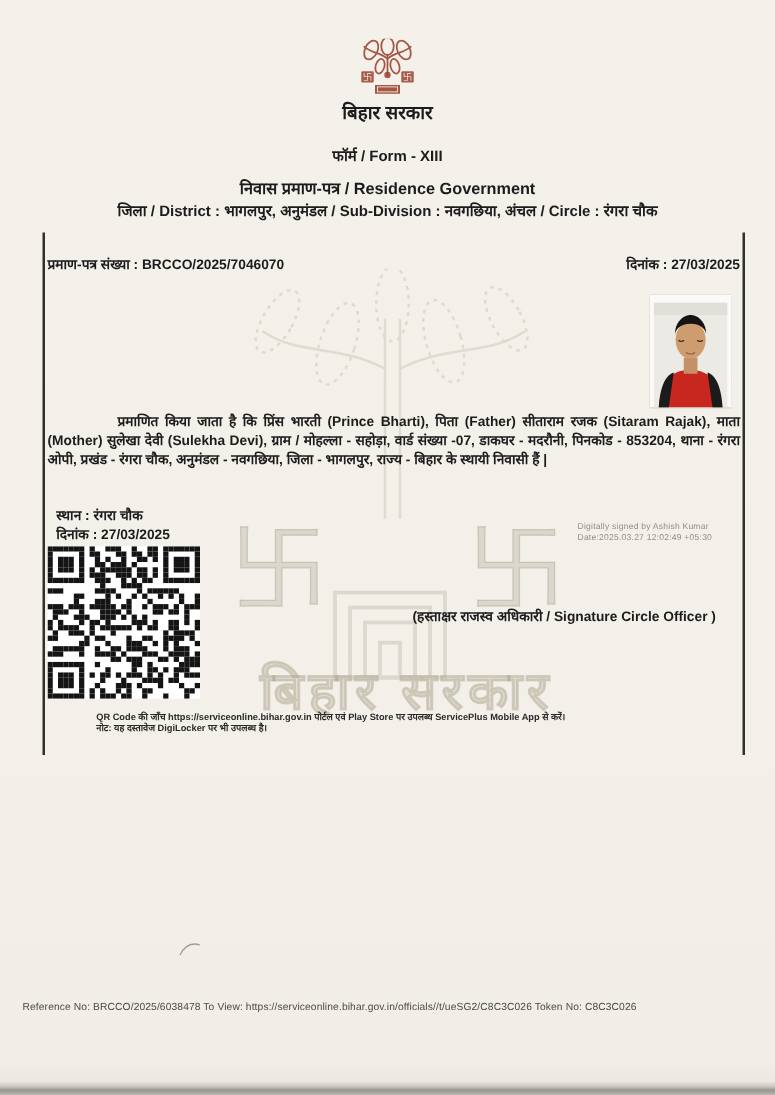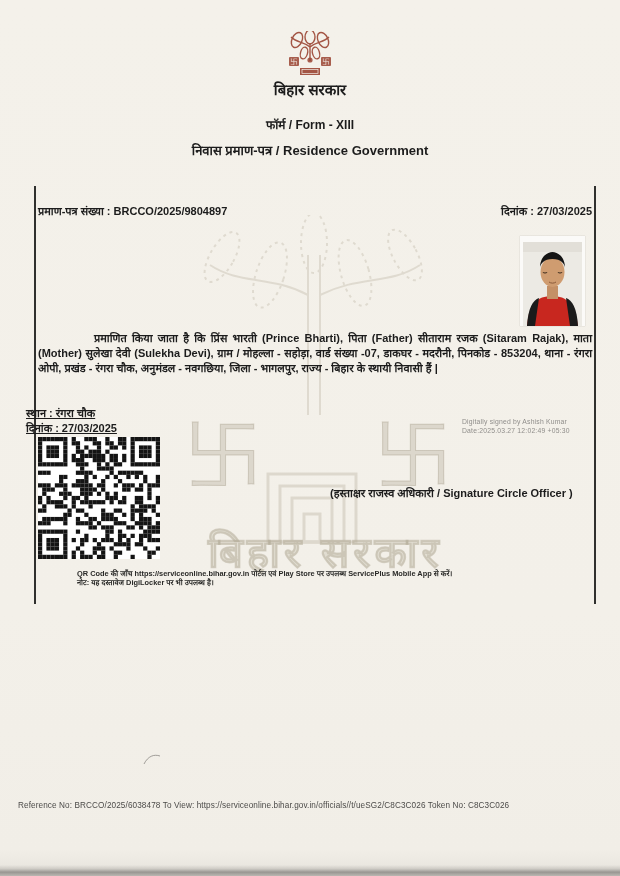--- a/index.html
+++ b/index.html
@@ -50,21 +50,21 @@
     position:absolute;left:520px;top:236px;width:65px;height:90px;z-index:2;
     background:#fbfaf8;box-shadow:0 0 1px rgba(0,0,0,.25);
     display:flex;align-items:flex-end;justify-content:center;
   }
   
   .para{
     position:absolute;left:38px;top:331px;width:554px;z-index:2;
     font-size:11px;line-height:14.8px;font-weight:600;
     text-align:justify;text-indent:56px;
   }
-  .place-block{position:absolute;left:26px;top:406px;z-index:2;font-size:11px;font-weight:700;line-height:15px;text-decoration:underline;}
+  .place-block{position:absolute;left:45px;top:406px;z-index:2;font-size:11px;font-weight:700;line-height:15px;}
   .qr{position:absolute;left:38px;top:437px;width:122px;height:122px;z-index:2;background:#fff;}
   .digsig{
     position:absolute;left:462px;top:418px;z-index:2;
     font-size:6.8px;line-height:8.5px;color:#8f8d8a;letter-spacing:.2px;
   }
   .sig-line{
     position:absolute;left:330px;top:485px;width:272px;z-index:2;
     font-size:11px;font-weight:700;
   }
   .qr-note{
@@ -137,26 +137,27 @@
         <text x="45" y="33">卐</text>
       </g>
       <rect x="19" y="37" width="20" height="7" fill="#9b4533" opacity="0.9"></rect>
       <rect x="21" y="38.5" width="16" height="4" fill="none" stroke="#f3f0e9" stroke-width="0.7"></rect>
     </svg>
   </div>
 
   <div class="h-center t-govt-hi">बिहार सरकार</div>
   <div class="h-center t-form">फॉर्म / Form - XIII</div>
   <div class="h-center t-cert">निवास प्रमाण-पत्र / Residence Government</div>
+  <div class="h-center t-district">जिला / District : भागलपुर, अनुमंडल / Sub-Division : नवगछिया, अंचल / Circle : रंगरा चौक</div>
 
   <div class="vline left"></div>
   <div class="vline right"></div>
 
   <div class="meta-row">
-    <span>प्रमाण-पत्र संख्या : BRCCO/2025/9804897</span>
+    <span>प्रमाण-पत्र संख्या : BRCCO/2025/7046070</span>
     <span>दिनांक : 27/03/2025</span>
   </div>
 
   <div class="photo">
     <svg width="59" height="84" viewBox="0 0 59 84">
       <rect x="0" y="0" width="59" height="84" fill="#eceae4"></rect>
       <rect x="0" y="0" width="59" height="10" fill="#e2dfd8"></rect>
 
       <path d="M4 84 C6 62 14 54 29 54 C44 54 52 62 55 84 Z" fill="#c8271f"></path>
       <path d="M4 84 C5 66 10 58 16 56 L12 84 Z" fill="#1b1b1b"></path>

